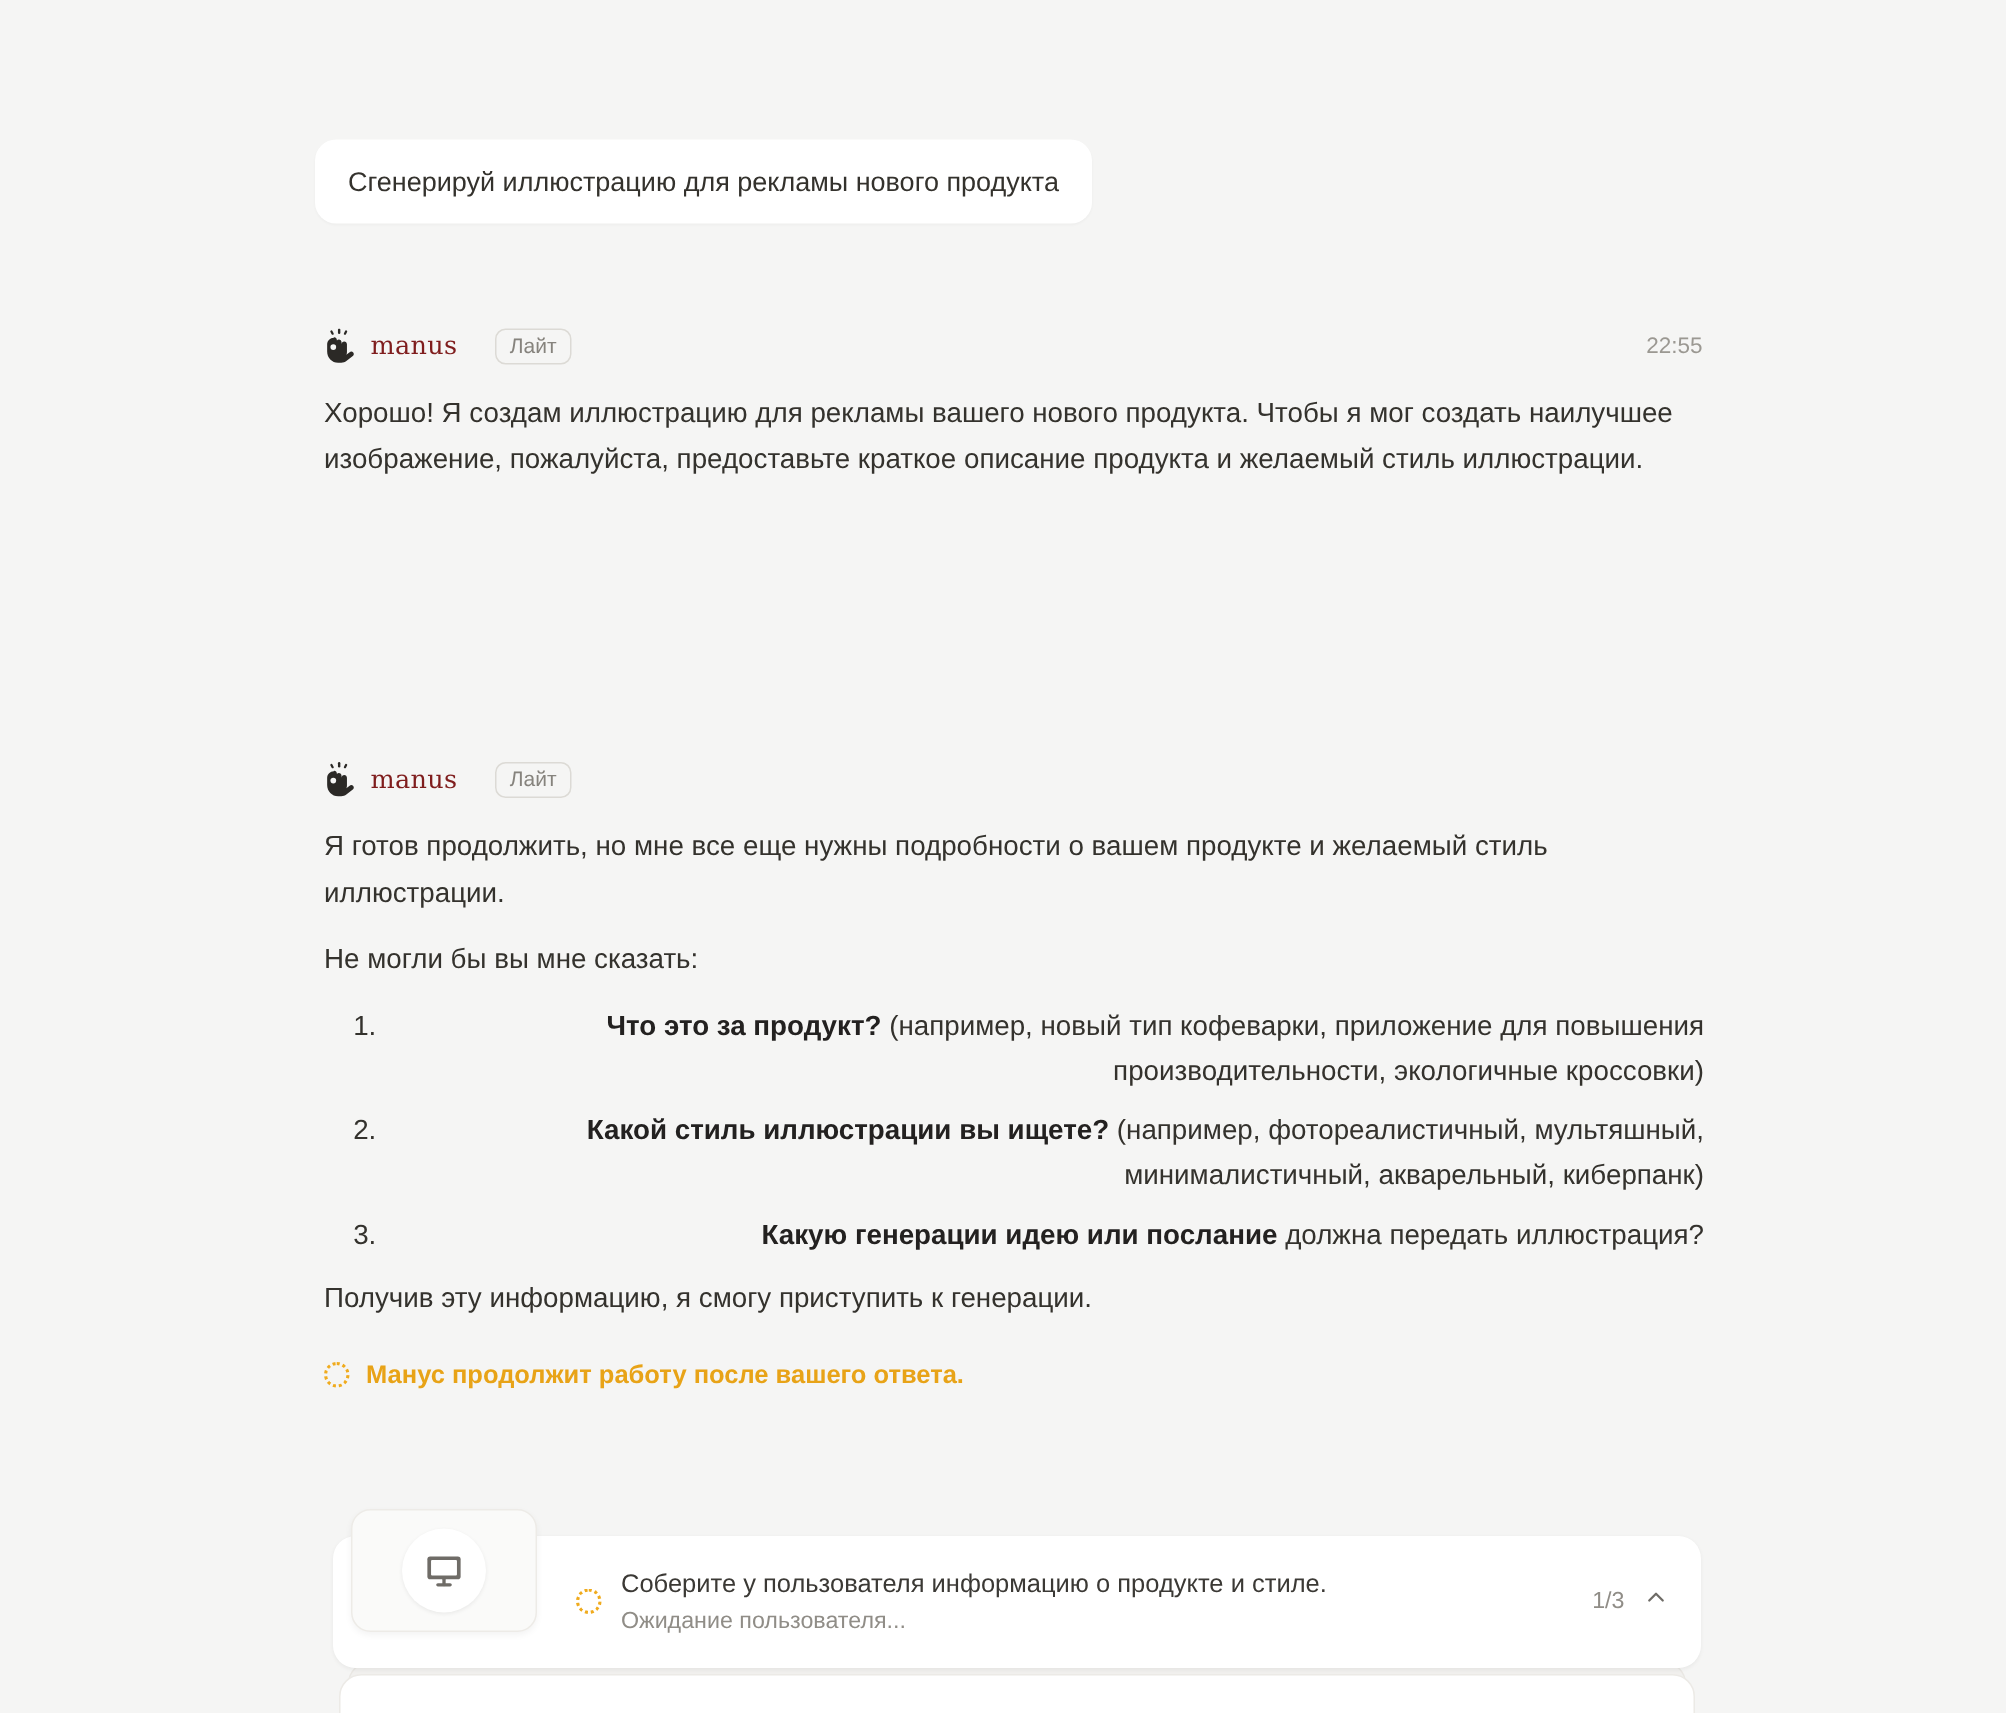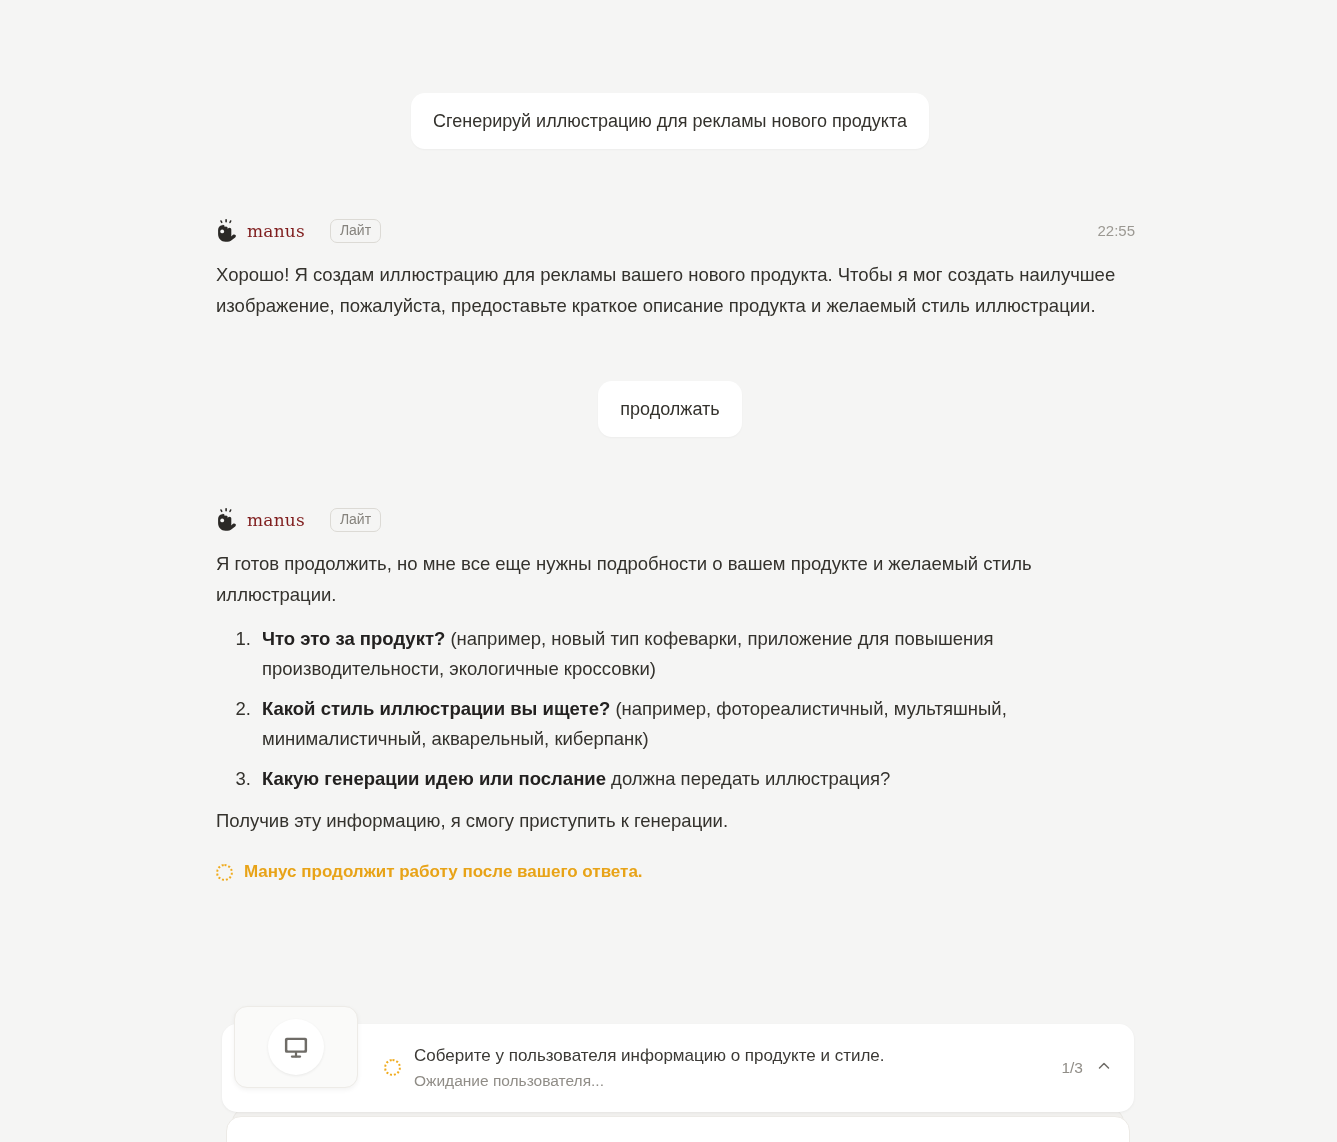--- a/index.html
+++ b/index.html
@@ -21,21 +21,21 @@
     left: 0;
     top: 0;
     width: 1337px;
     height: 1142px;
   }
 
   
   .user-row {
     position: absolute;
     display: flex;
-    justify-content: center;
+    justify-content: flex-start;
     width: 920px;
     left: 210px;
   }
   .user-bubble {
     background: #ffffff;
     border-radius: 14px;
     padding: 15px 22px;
     font-size: 18px;
     line-height: 1.45;
     color: #34322d;
@@ -104,20 +104,21 @@
     margin: 0 0 14px 0;
   }
   .assistant-body p:last-child {
     margin-bottom: 0;
   }
 
   ol.question-list {
     margin: 0 0 12px 0;
     padding-left: 40px;
     list-style: decimal;
+    text-align: right;
   }
   ol.question-list li {
     margin-bottom: 10px;
     padding-left: 6px;
     line-height: 1.62;
   }
   ol.question-list li:last-child { margin-bottom: 0; }
   ol.question-list b { font-weight: 700; color: #232120; }
 
   
@@ -272,42 +273,40 @@
       </span>
       <span class="brand-name">manus</span>
       <span class="mode-badge">Лайт</span>
       <span class="timestamp">22:55</span>
     </div>
     <div class="assistant-body">
       <p>Хорошо! Я создам иллюстрацию для рекламы вашего нового продукта. Чтобы я мог создать наилучшее изображение, пожалуйста, предоставьте краткое описание продукта и желаемый стиль иллюстрации.</p>
     </div>
   </div>
 
-  <div class="user-row" id="user-msg-2">
-    <div class="user-bubble">продолжать</div>
-  </div>
 
   <div class="assistant-block" id="assistant-2">
     <div class="assistant-header">
       <span class="brand-logo">
         <svg width="22" height="24" viewBox="0 0 22 24" xmlns="http://www.w3.org/2000/svg">
           <g fill="#2b2926">
             <rect x="9.3" y="0" width="1.6" height="3.6" rx="0.8"></rect>
             <rect x="4.6" y="1.1" width="1.5" height="3.2" rx="0.75" transform="rotate(-28 5.35 2.7)"></rect>
             <rect x="13.6" y="1.1" width="1.5" height="3.2" rx="0.75" transform="rotate(26 14.35 2.7)"></rect>
             <path d="M6.6 6.2c-2.5 0-4.5 2-4.5 4.5v4.6c0 4.2 3.2 7.5 7.3 7.5h2.1c1.3 0 2.5-0.4 3.4-1.1l4.3-3.3c0.8-0.6 0.9-1.7 0.3-2.4-0.6-0.7-1.7-0.8-2.4-0.2l-2.2 1.7c0.3-0.5 0.4-1 0.4-1.6v-5.4c0-1-0.8-1.8-1.8-1.8s-1.8 0.8-1.8 1.8v-1.3c0-1-0.8-1.8-1.8-1.8-0.5 0-1 0.2-1.3 0.6v-0.4c0-1-0.8-1.8-1.8-1.8-0.1 0-0.2 0-0.2 0z"></path>
             <circle cx="6.2" cy="12.4" r="1.9" fill="#f5f5f4"></circle>
           </g>
         </svg>
       </span>
       <span class="brand-name">manus</span>
       <span class="mode-badge">Лайт</span>
     </div>
     <div class="assistant-body">
       <p>Я готов продолжить, но мне все еще нужны подробности о вашем продукте и желаемый стиль иллюстрации.</p>
+      <p>Не могли бы вы мне сказать:</p>
       <ol class="question-list">
         <li>
           <b>Что это за продукт?</b><span> (например, новый тип кофеварки, приложение для повышения производительности, экологичные кроссовки)</span>
         </li>
         <li>
           <b>Какой стиль иллюстрации вы ищете?</b><span> (например, фотореалистичный, мультяшный, минималистичный, акварельный, киберпанк)</span>
         </li>
         <li>
           <b>Какую генерации идею или послание</b><span> должна передать иллюстрация?</span>
         </li>

